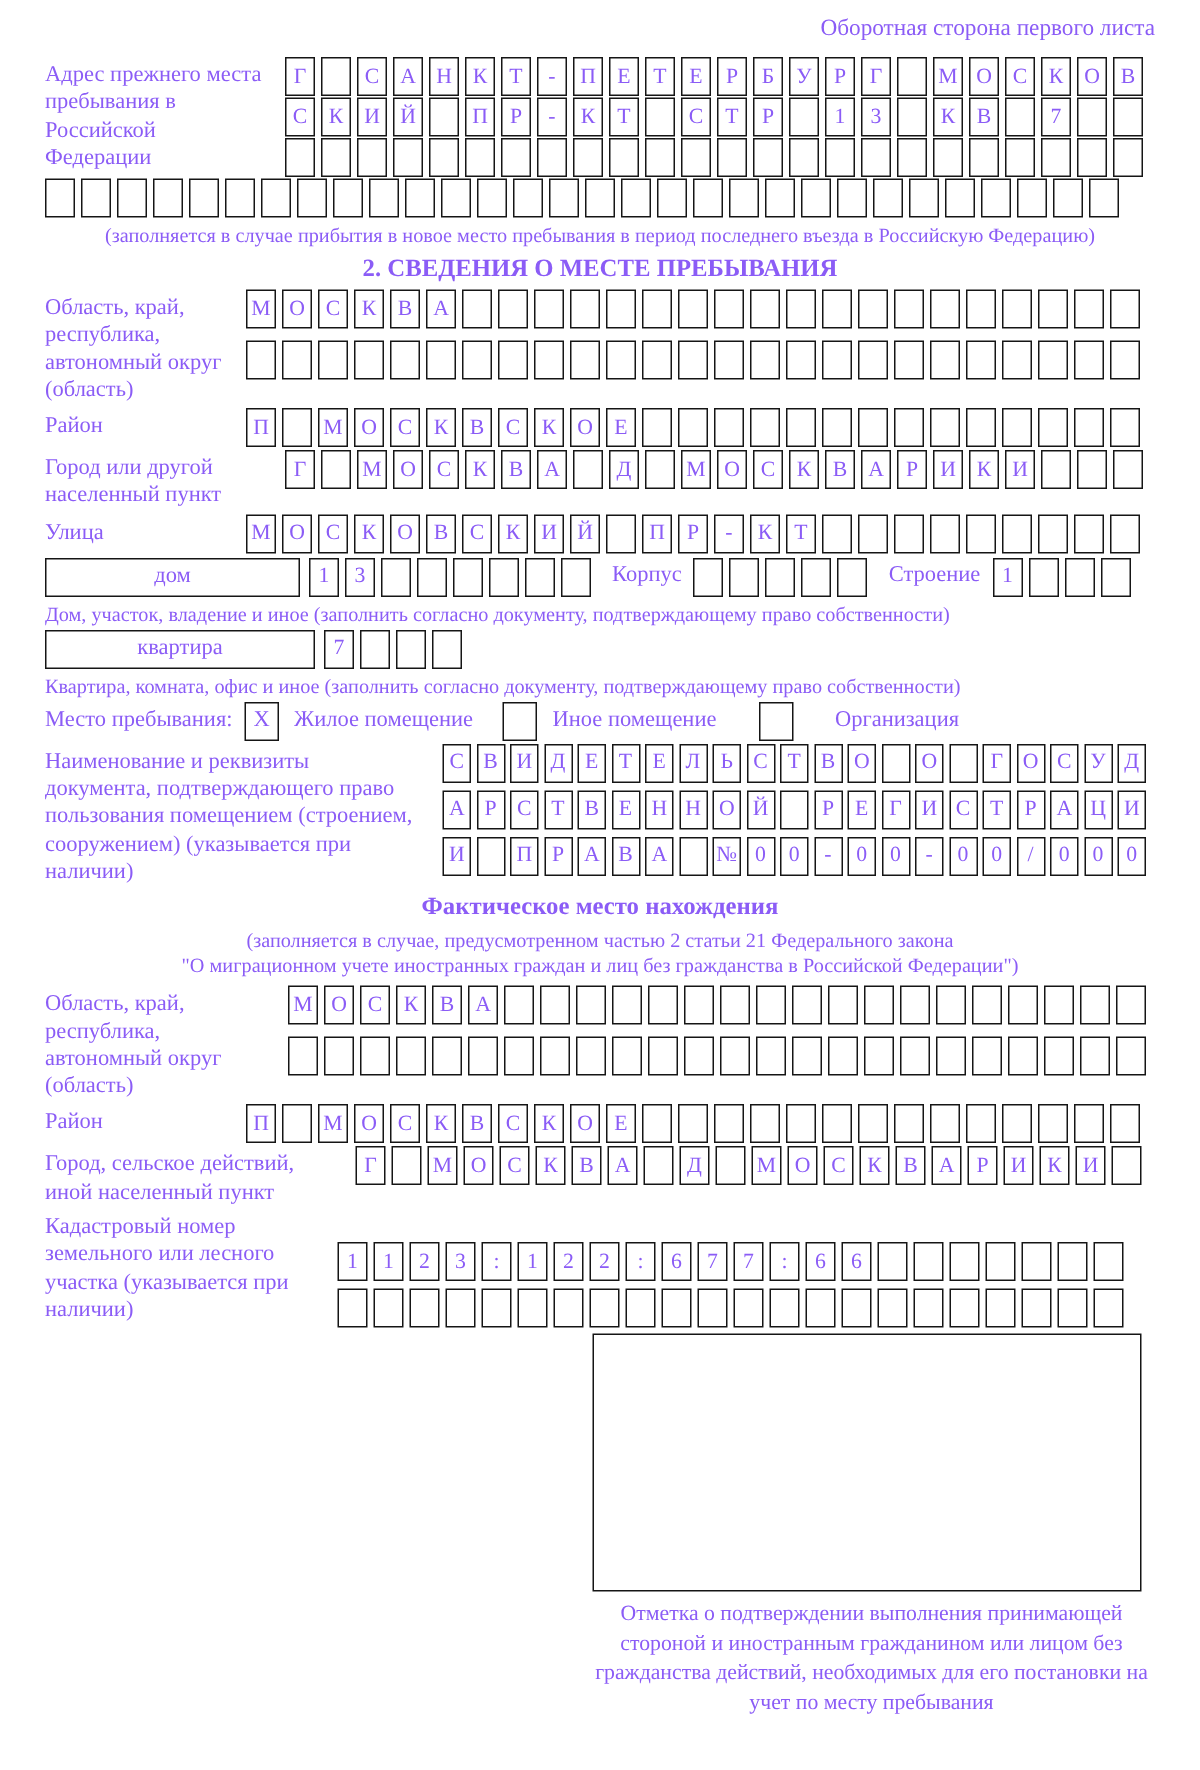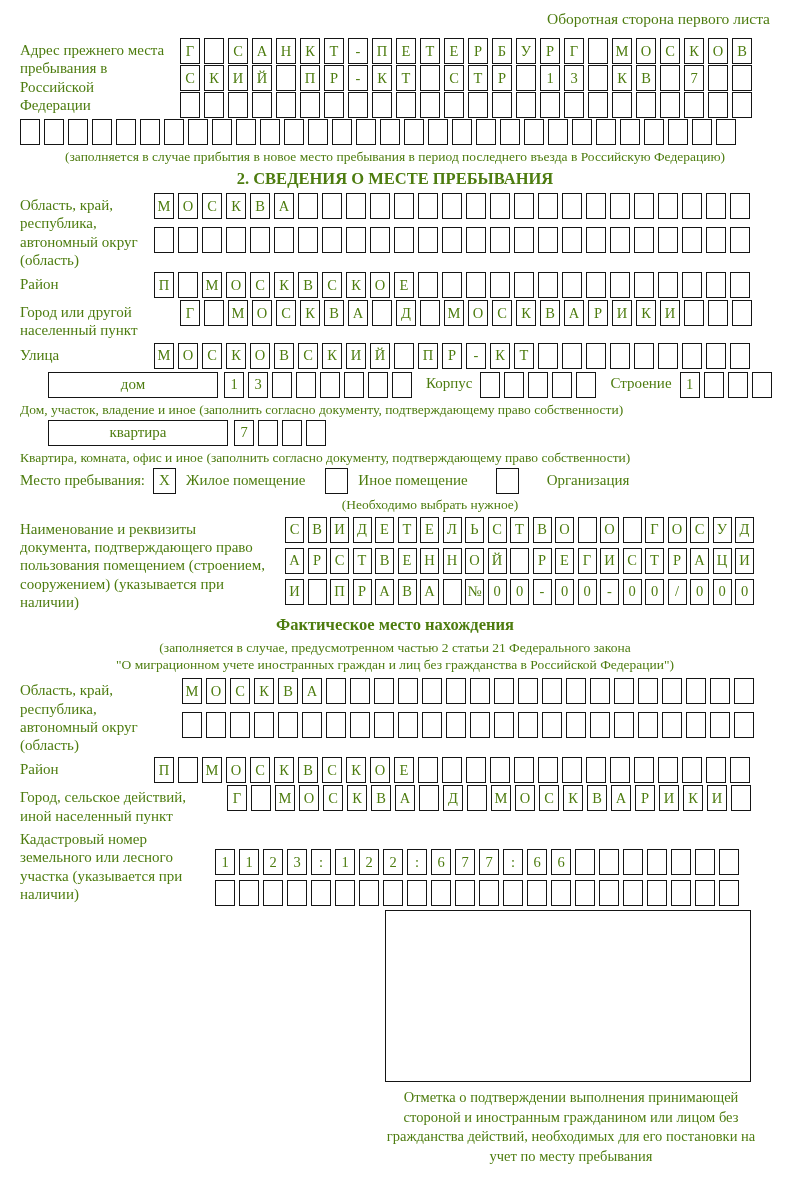--- a/index.html
+++ b/index.html
@@ -1,22 +1,22 @@
 <!DOCTYPE html>
 <html><head>
 <meta charset="utf-8">
 <style>
   html,body{margin:0;padding:0;background:#fff;}
   .page{
     position:relative;
     width:800px;height:1180px;
     box-sizing:border-box;
-    padding:10px 30px 0 20px;
+    padding:10px 30px 0 30px;
     font-family:"Liberation Serif","DejaVu Serif",serif;
-    color:#4d7c0f;background:#fff;overflow:hidden;
+    color:#8b5cf6;background:#fff;overflow:hidden;
   }
   .side-note{text-align:right;font-size:15.5px;margin-bottom:10px;}
   .field{display:flex;align-items:flex-start;gap:12px;}
   .label{font-size:15px;line-height:1.22;flex:0 0 auto;padding-top:3px;}
   .w130{width:148px;}
   .w122{width:122px;}
   .w148{width:148px;}
   .w150{width:150px;}
   .w183{width:183px;}
   .w195{width:195px;}
@@ -39,21 +39,21 @@
   .mb1{margin-bottom:1px;}.mb2{margin-bottom:2px;}.mb3{margin-bottom:3px;}
   .mb4{margin-bottom:4px;}.mb5{margin-bottom:5px;}
   .bigbox{
     box-sizing:border-box;flex:0 0 auto;height:26px;border:1.8px solid #151515;
     display:inline-flex;align-items:center;justify-content:center;
     font-size:15px;background:#fff;margin-right:6px;
   }
   .bb170{width:170px;}
   .bb200{width:180px;}
   .inline-label{font-size:15px;padding:3px 8px 0 10px;flex:0 0 auto;}
-  .house-row{display:flex;align-items:flex-start;margin-left:28px;}
+  .house-row{display:flex;align-items:flex-start;}
   .stay-row{display:flex;align-items:center;font-size:15px;}
   .checkbox{
     box-sizing:border-box;width:23px;height:26px;border:1.8px solid #151515;
     display:inline-flex;align-items:center;justify-content:center;
     font-size:15px;flex:0 0 auto;
   }
   .stay-label{margin-right:8px;}
   .opt-label{margin-left:10px;}
   .sp20{margin-left:20px;}
   .sp28{margin-left:28px;}
@@ -386,21 +386,20 @@
 
   <div class="stay-row mb2">
     <span class="stay-label">Место пребывания:</span>
     <span class="checkbox">X</span>
     <span class="opt-label">Жилое помещение</span>
     <span class="checkbox sp20"></span>
     <span class="opt-label">Иное помещение</span>
     <span class="checkbox sp28"></span>
     <span class="opt-label sp28">Организация</span>
   </div>
-  <div class="stay-note mb4">(Необходимо выбрать нужное)</div>
 
   <div class="field mb4">
     <div class="label w245">Наименование и реквизиты документа, подтверждающего право пользования помещением (строением, сооружением) (указывается при наличии)</div>
     <div class="rows cells-sm" style="margin-left:8px;">
       <div class="cells-row gap5">
           <span class="cell">С</span>
           <span class="cell">В</span>
           <span class="cell">И</span>
           <span class="cell">Д</span>
           <span class="cell">Е</span>

